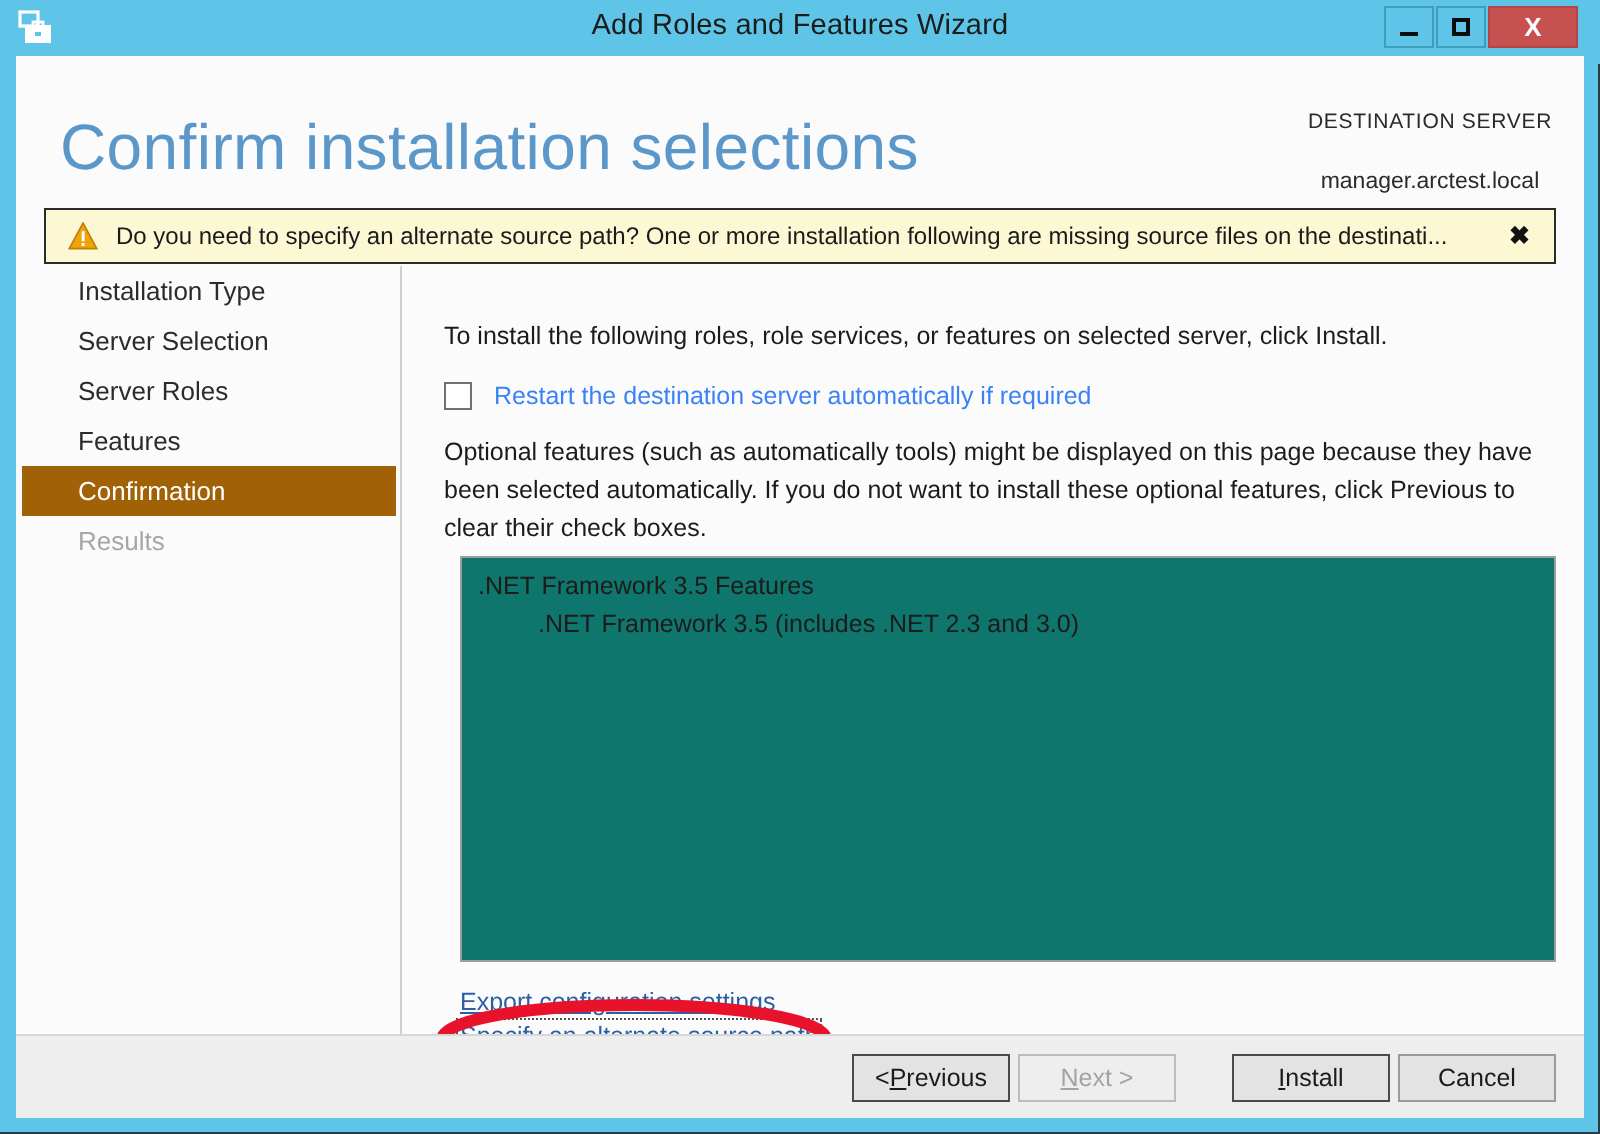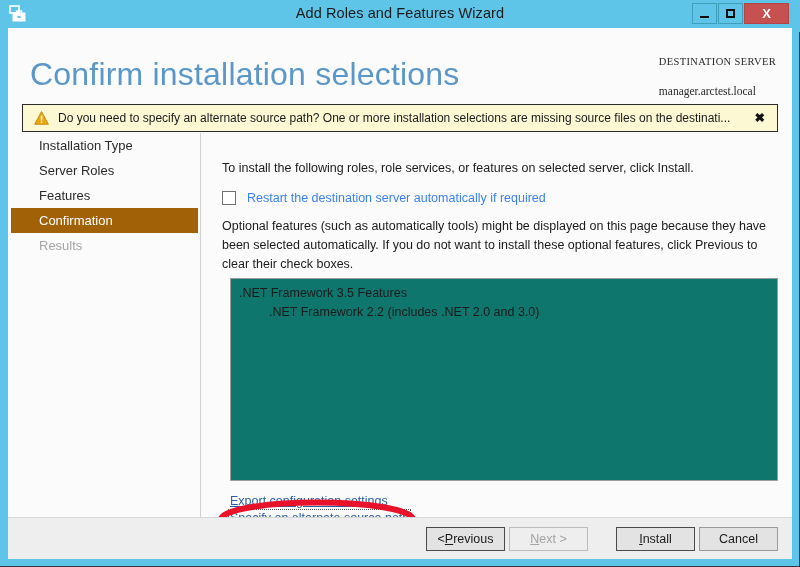--- a/index.html
+++ b/index.html
@@ -54,21 +54,21 @@
   }
 
   
   #header { position: absolute; left: 0; top: 0; width: 784px; height: 66px; background:#fbfbfb;}
   #page-title {
     position: absolute; left: 22px; top: 46px;
     font-size: 32px; color: #5b97c9; font-weight: 300;
     letter-spacing: .2px;
     transform: translateY(-50%);
   }
-  #dest-block { position: absolute; right: 16px; top: 48px; text-align: left; transform: translateY(-50%); font-family: Liberation Serif, serif; }
+  #dest-block { position: absolute; right: 16px; top: 48px; text-align: center; transform: translateY(-50%); }
   #dest-label { font-size: 10.5px; color: #2a2a2a; letter-spacing: .35px; }
   #dest-value { font-size: 11.5px; color: #2a2a2a; margin-top: 18px; }
 
   
   #warnbar {
     position: absolute; left: 14px; top: 76px;
     width: 756px; height: 28px;
     background: #fcf8d4; border: 1px solid #2b2b2b;
     display: flex; align-items: center;
   }
@@ -197,28 +197,29 @@
     </div>
 
     <div id="warnbar">
       <span id="warn-icon">
         <svg width="15" height="14" viewBox="0 0 15 14">
           <path d="M7.5 0.5 L14.4 13.3 L0.6 13.3 Z" fill="#f0a30a" stroke="#c07f00" stroke-width="0.8"></path>
           <rect x="6.8" y="4.6" width="1.5" height="5" fill="#ffffff"></rect>
           <rect x="6.8" y="10.5" width="1.5" height="1.5" fill="#ffffff"></rect>
         </svg>
       </span>
-      <span id="warn-text">Do you need to specify an alternate source path? One or more installation selections are missing source files on the destinati...</span>
+      <span id="warn-text">Do you need to specify an alternate source path? One or more installation following are missing source files on the destinati...</span>
       <span id="warn-close">✖</span>
     </div>
 
     <div id="body-area">
 
       <div id="sidebar">
         <div class="nav-item">Installation Type</div>
+        <div class="nav-item">Server Selection</div>
         <div class="nav-item">Server Roles</div>
         <div class="nav-item">Features</div>
         <div class="nav-item selected">Confirmation</div>
         <div class="nav-item disabled">Results</div>
       </div>
 
       <div id="vsep"></div>
 
       <div id="content">
 
@@ -226,21 +227,21 @@
 
         <div id="restart-row">
           <span id="restart-box"></span>
           <span id="restart-label">Restart the destination server automatically if required</span>
         </div>
 
         <div id="optional-text">Optional features (such as automatically tools) might be displayed on this page because they have been selected automatically. If you do not want to install these optional features, click Previous to clear their check boxes.</div>
 
         <div id="listbox">
           <div class="list-row l0">.NET Framework 3.5 Features</div>
-          <div class="list-row l1">.NET Framework 2.2 (includes .NET 2.0 and 3.0)</div>
+          <div class="list-row l1">.NET Framework 3.5 (includes .NET 2.3 and 3.0)</div>
         </div>
 
       </div>
     </div>
 
     <div id="links">
       <span class="wizlink" id="link-export">Export configuration settings</span>
       <span class="wizlink" id="link-altsource">Specify an alternate source path</span>
     </div>
 

